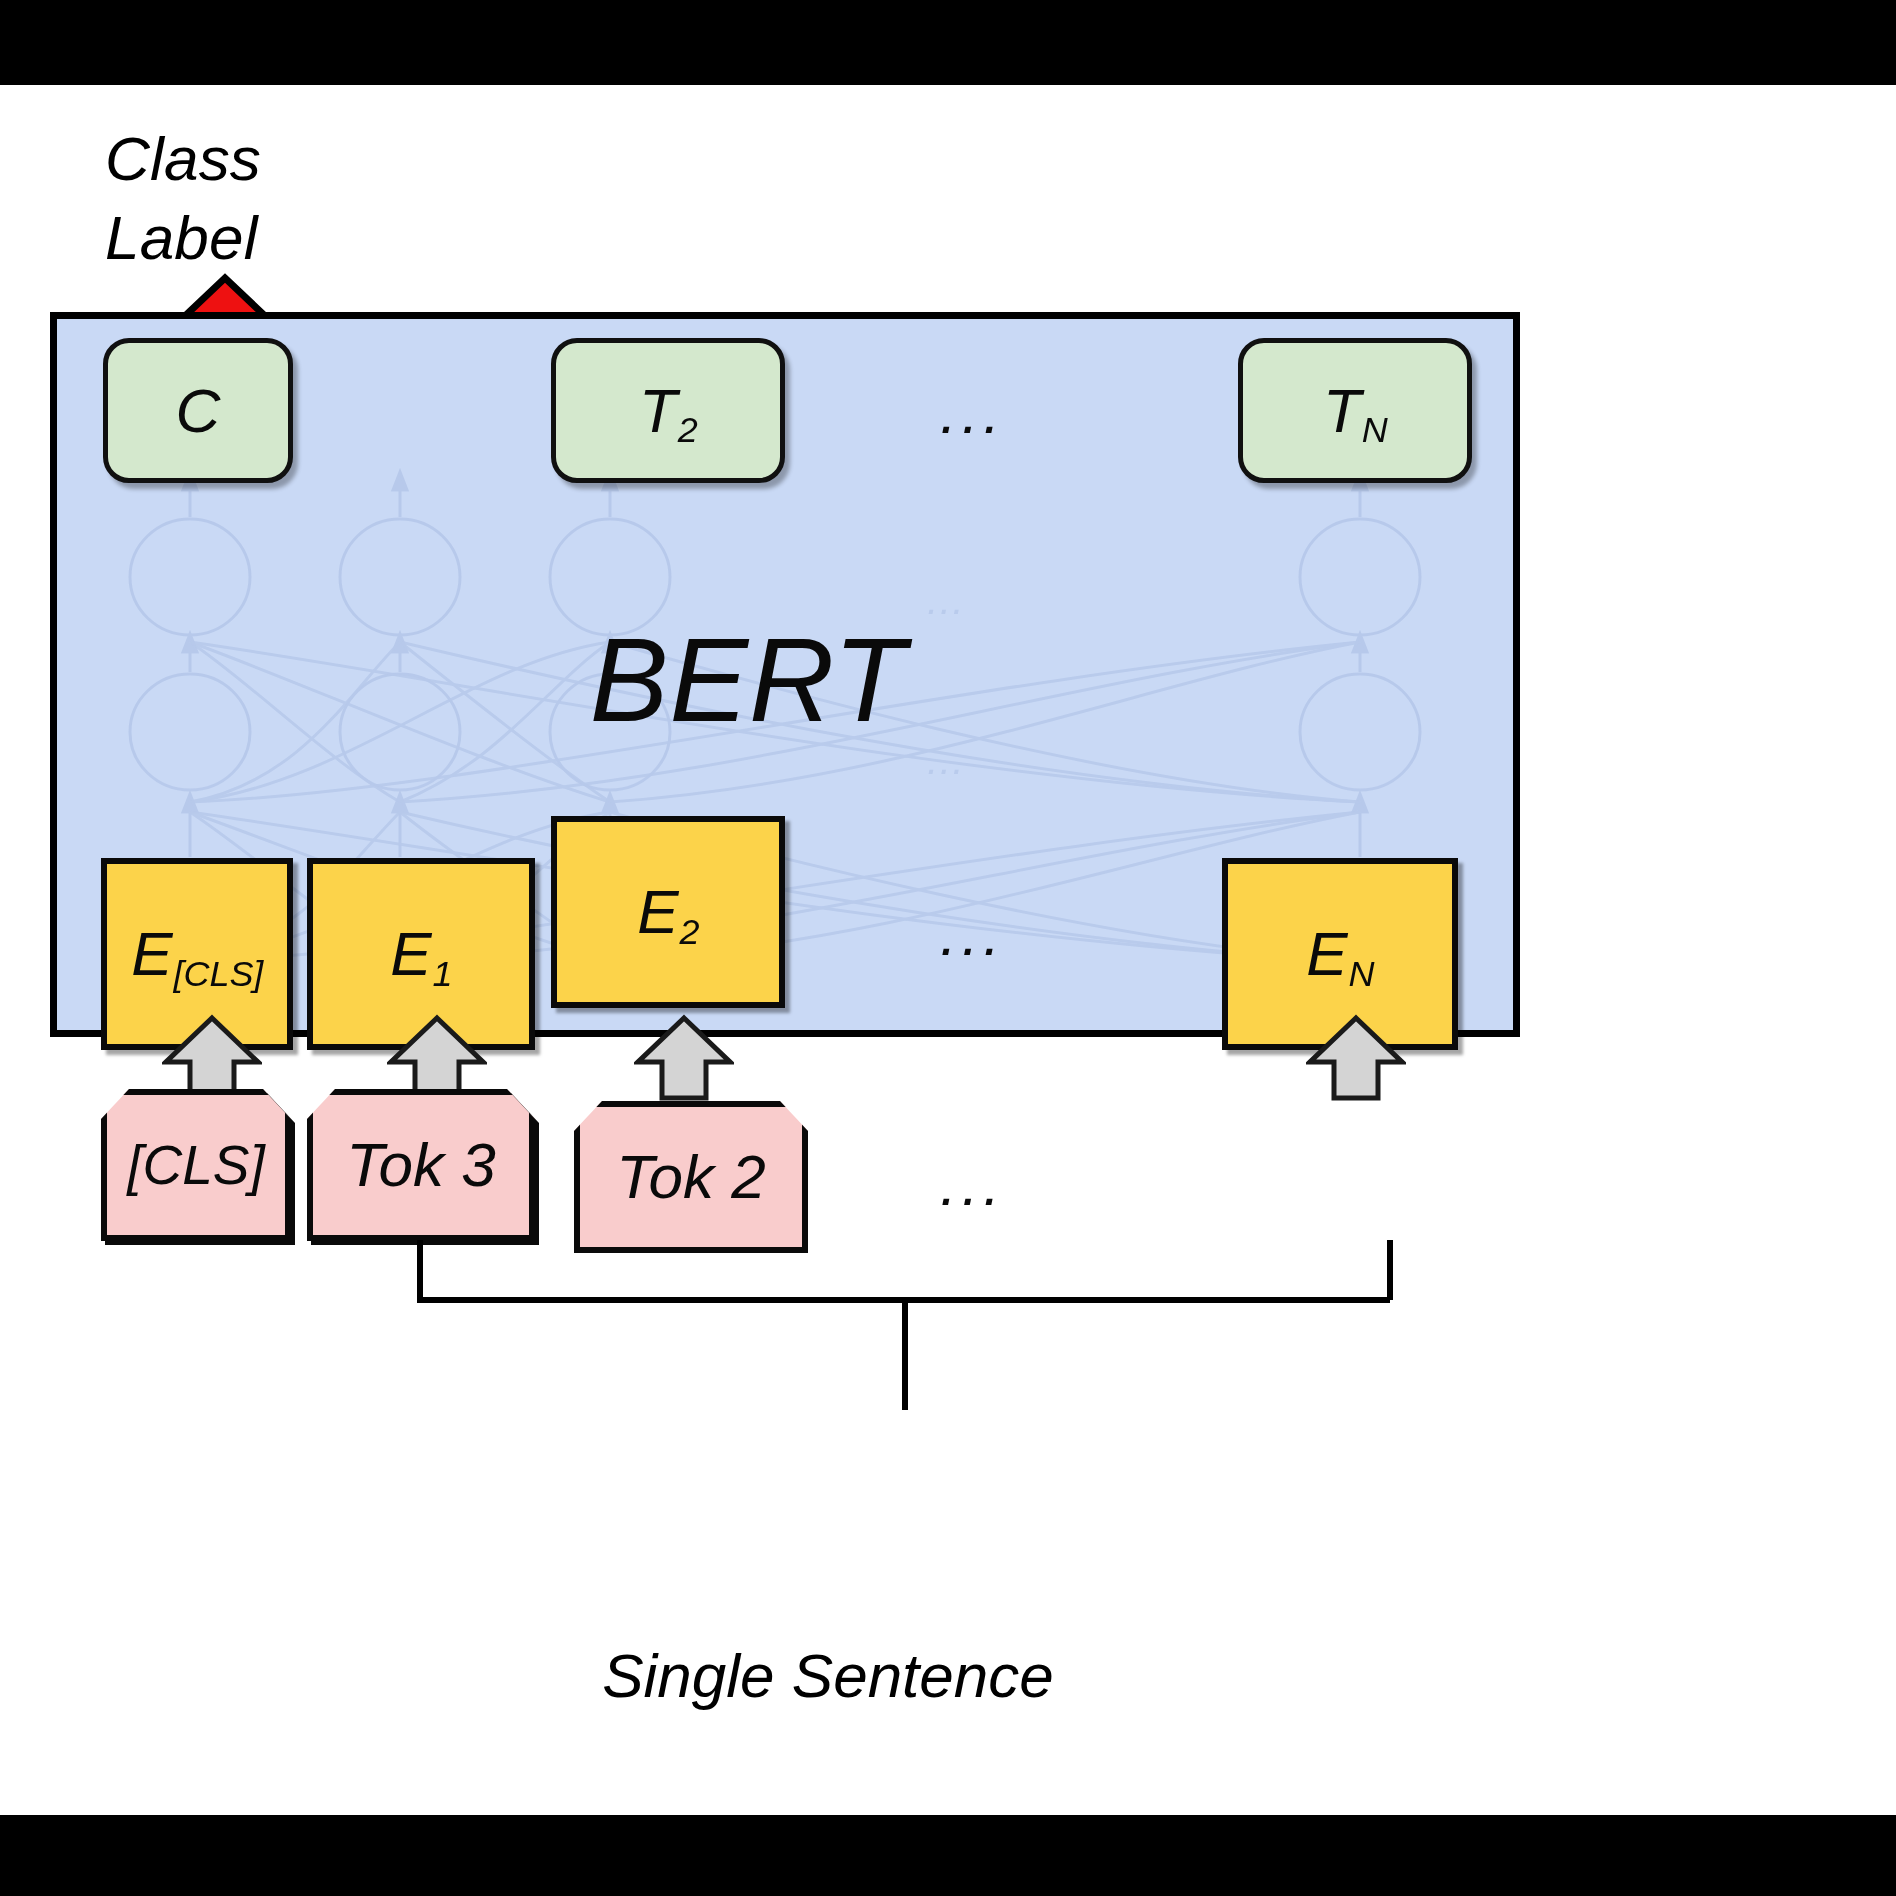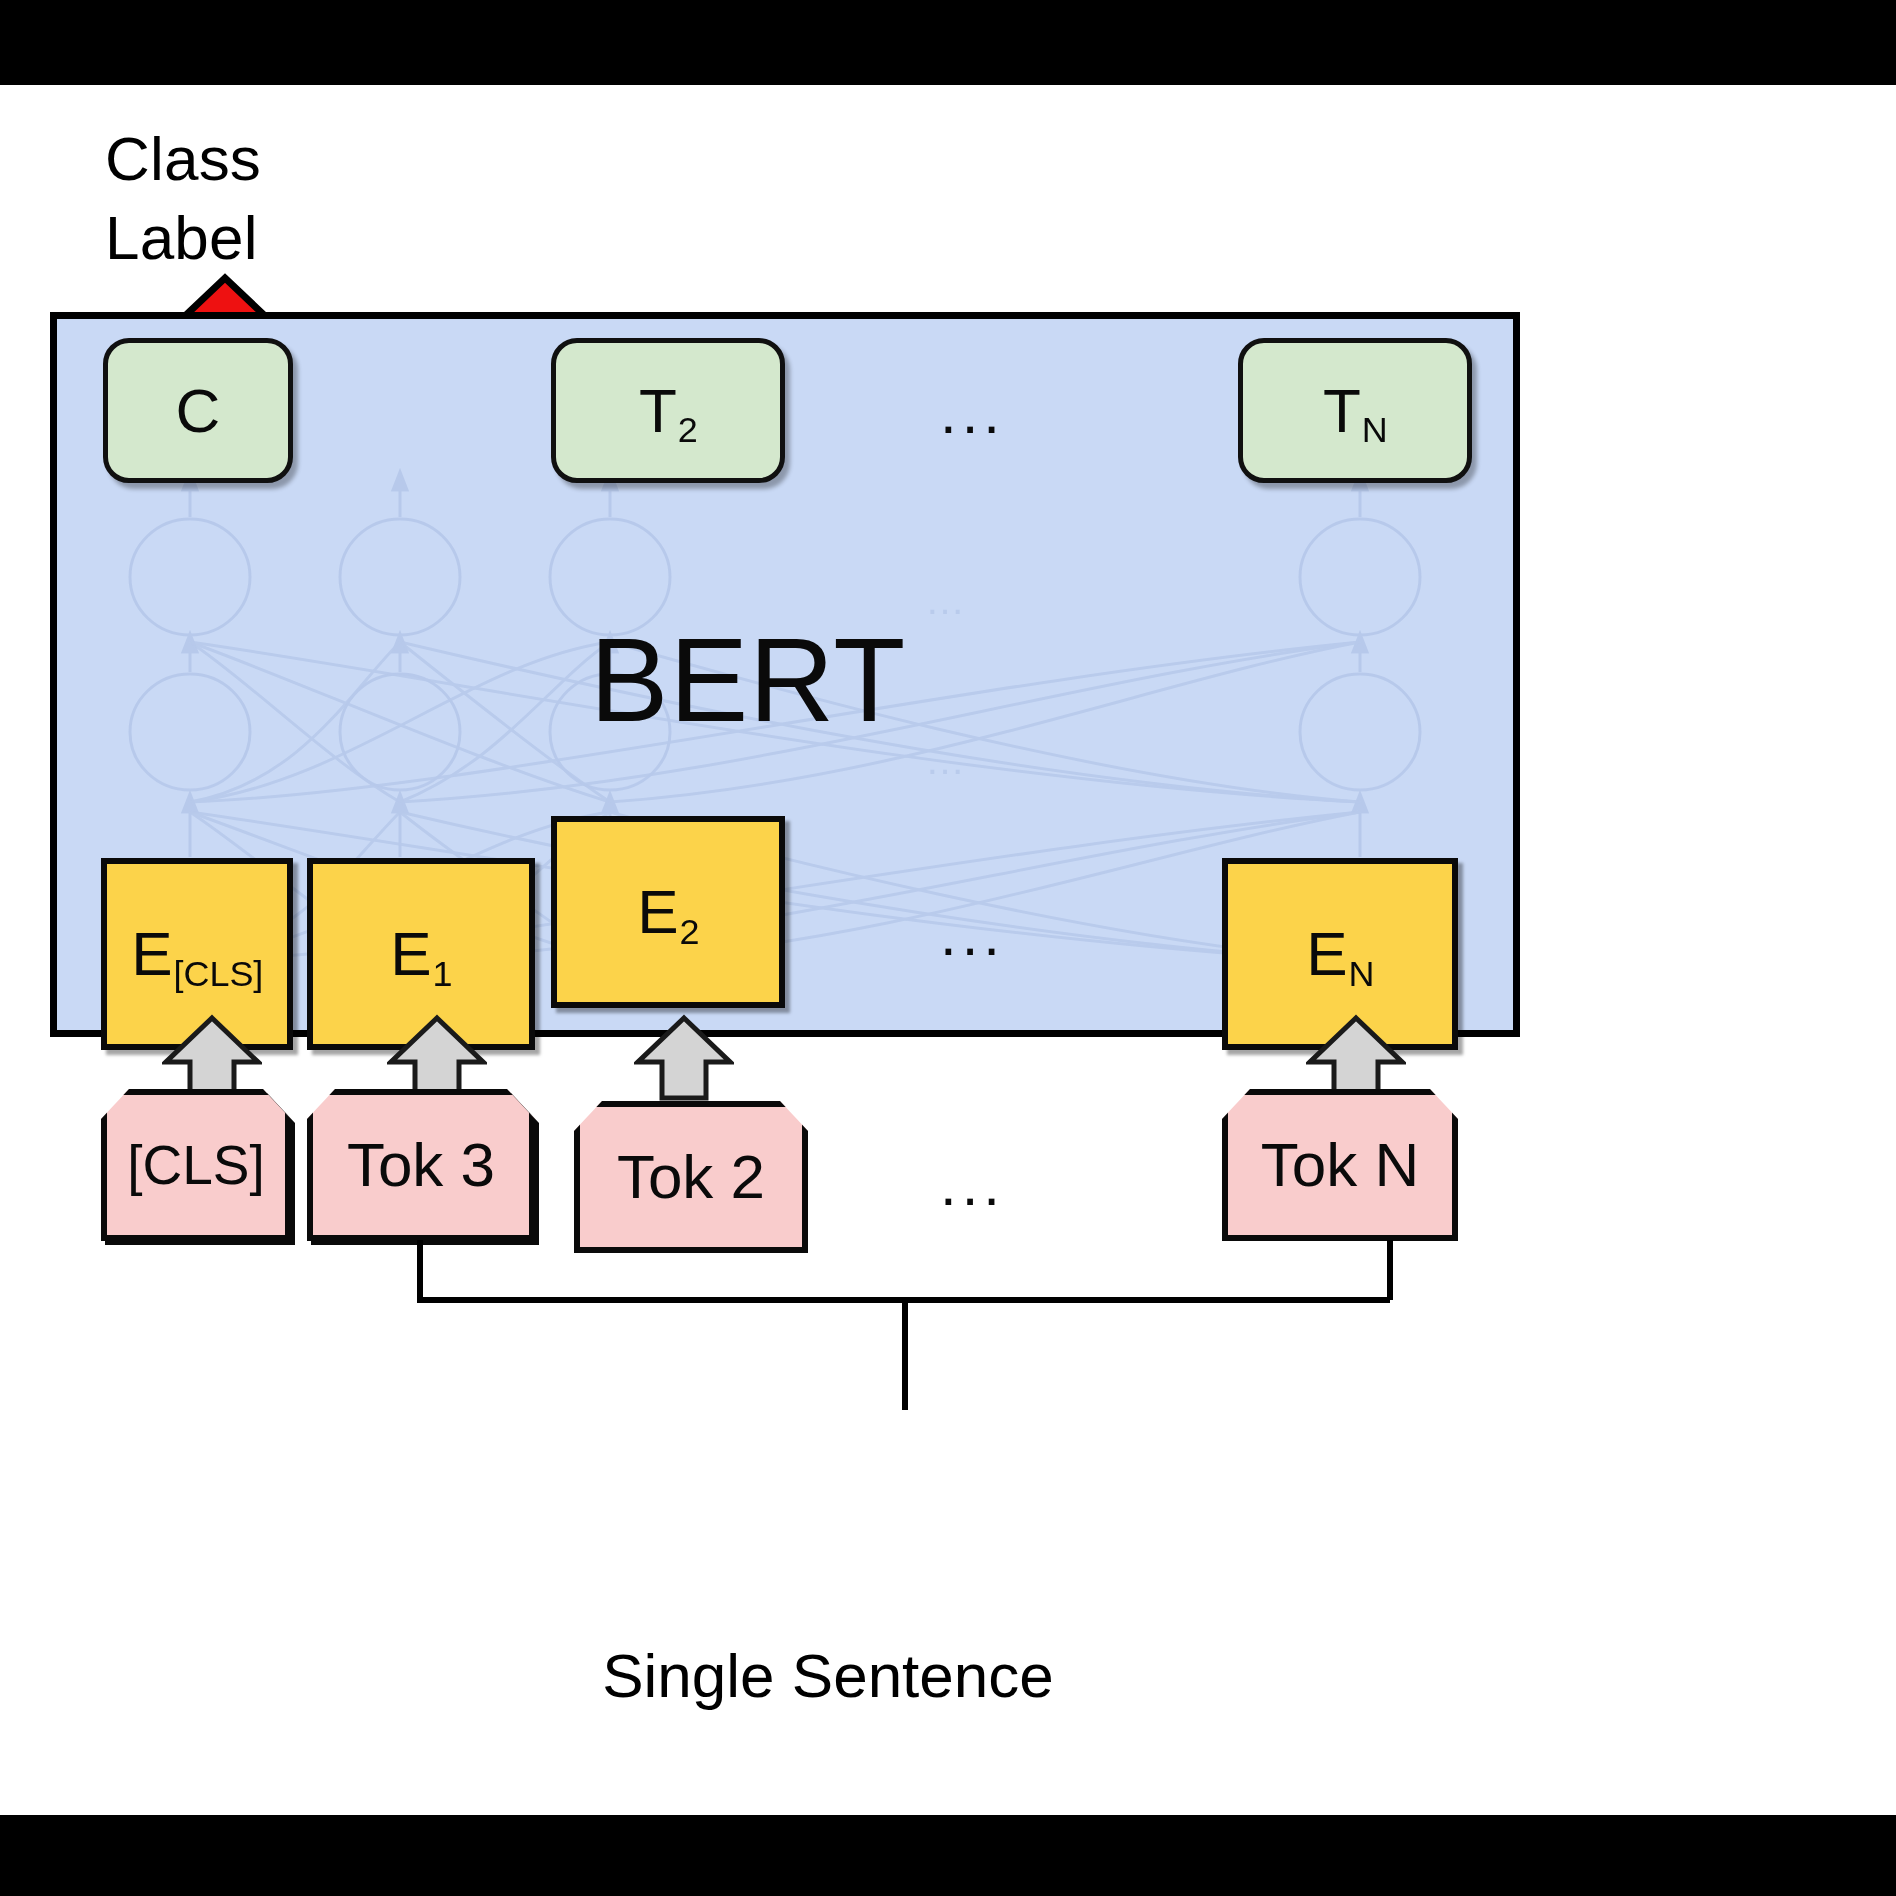--- a/index.html
+++ b/index.html
@@ -1,18 +1,18 @@
 <!DOCTYPE html>
 <html><head>
 <meta charset="utf-8">
 <style>
   html,body{margin:0;padding:0;background:#000;}
   #stage{
     position:relative;width:1896px;height:1896px;background:#000;
-    font-family:"Liberation Sans", sans-serif;overflow:hidden;
+    font-family:"Liberation Sans", sans-serif;overflow:hidden;font-style:italic;
   }
   #canvas{
     position:absolute;left:0;top:85px;width:1896px;height:1730px;background:#ffffff;
   }
   .bar{position:absolute;left:0;width:1896px;background:#000;}
   #bar-top{top:0;height:85px;}
   #bar-bot{top:1815px;height:81px;}
 
   
   #class-label{
@@ -226,23 +226,20 @@
 
   <div class="pshadow" style="left:311px;top:1093px;width:228px;"></div>
   <div class="pbox" style="left:307px;top:1089px;width:228px;">
     <span class="lbl">Tok 3</span>
   </div>
 
   <div class="pbox" style="left:551px;top:1101px;width:234px;margin-left:23px;">
     <span class="lbl">Tok 2</span>
   </div>
 
-  <div class="pbox" style="left:1222px;top:1089px;width:236px;">
-    <span class="lbl">Tok N</span>
-  </div>
 
   <div class="ell" style="left:940px;top:1155px;">...</div>
 
   <svg id="bracket" width="1110" height="400" viewBox="0 0 1110 400">
     <g stroke="#000" stroke-width="6" fill="none">
       <path d="M40,0 L40,60 L1010,60"></path>
       <line x1="1010" y1="0" x2="1010" y2="60"></line>
       <line x1="525" y1="60" x2="525" y2="170"></line>
     </g>
   </svg>

